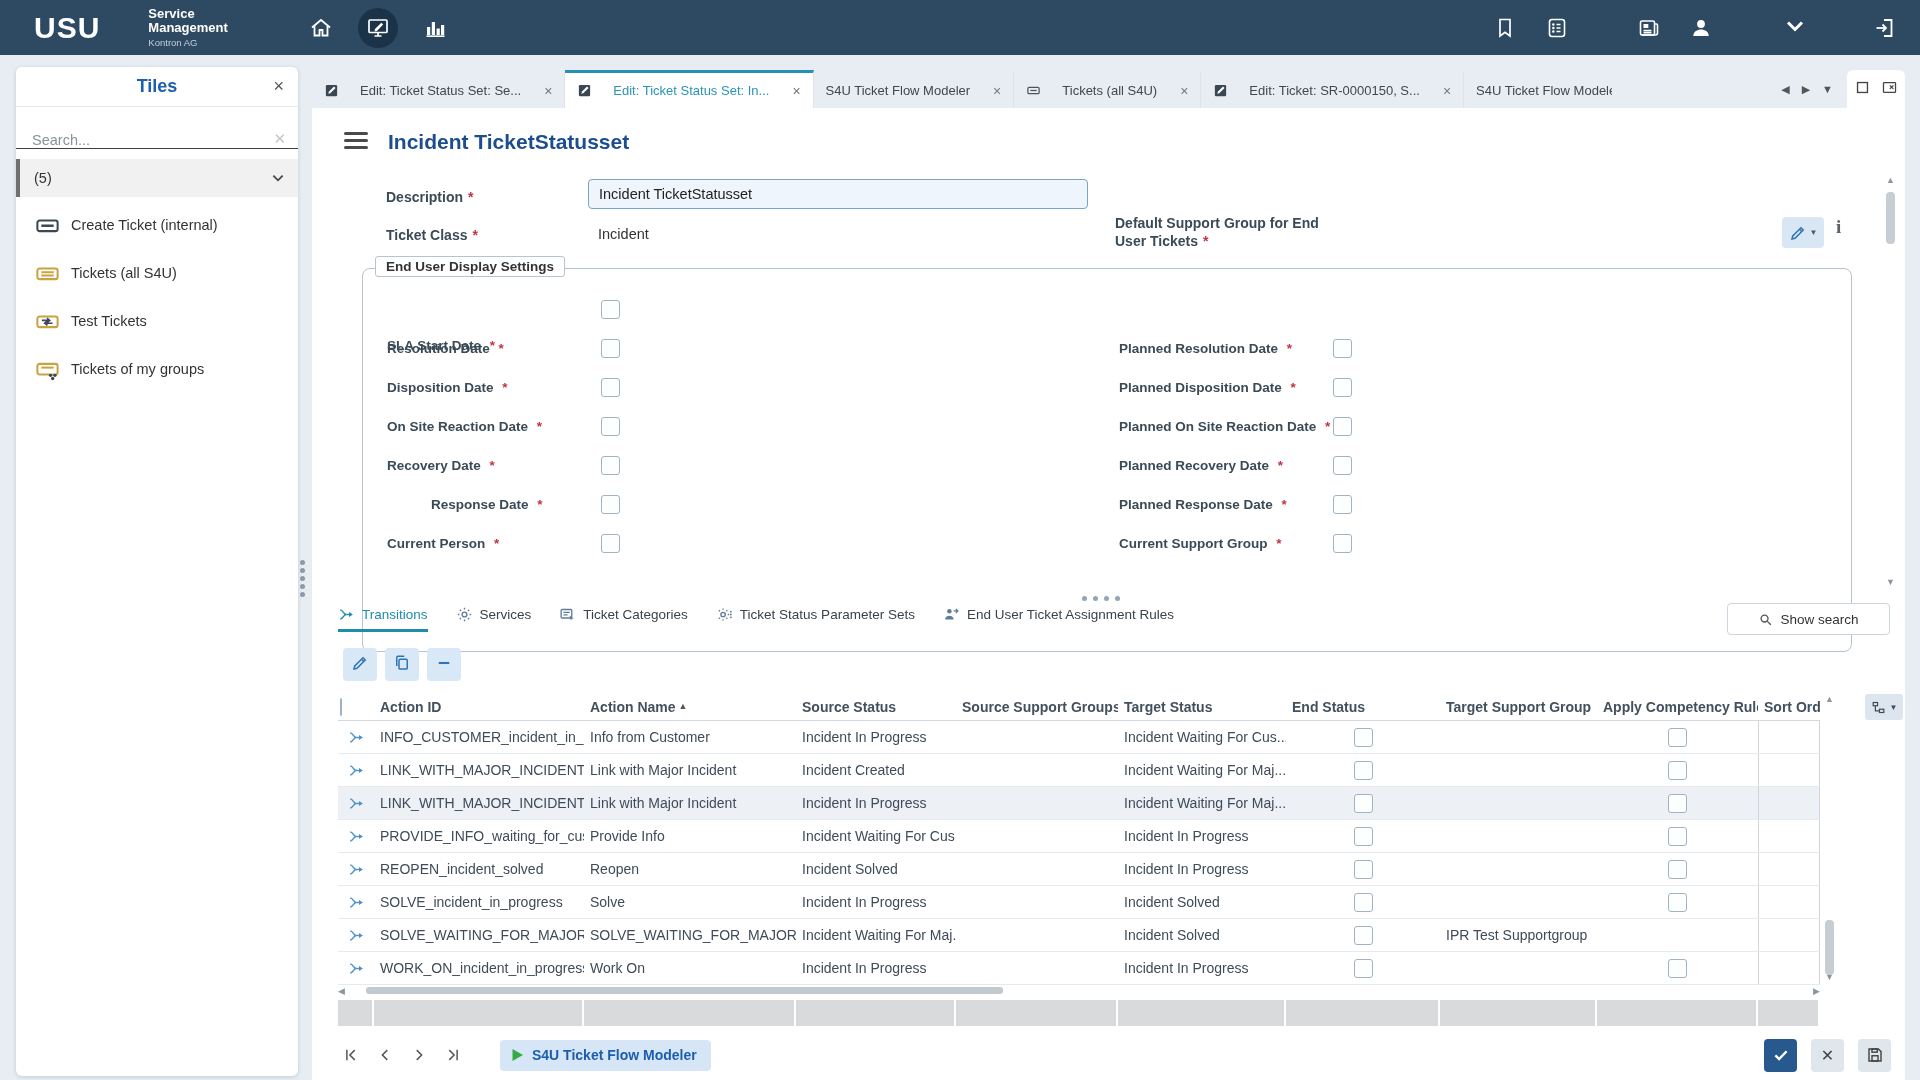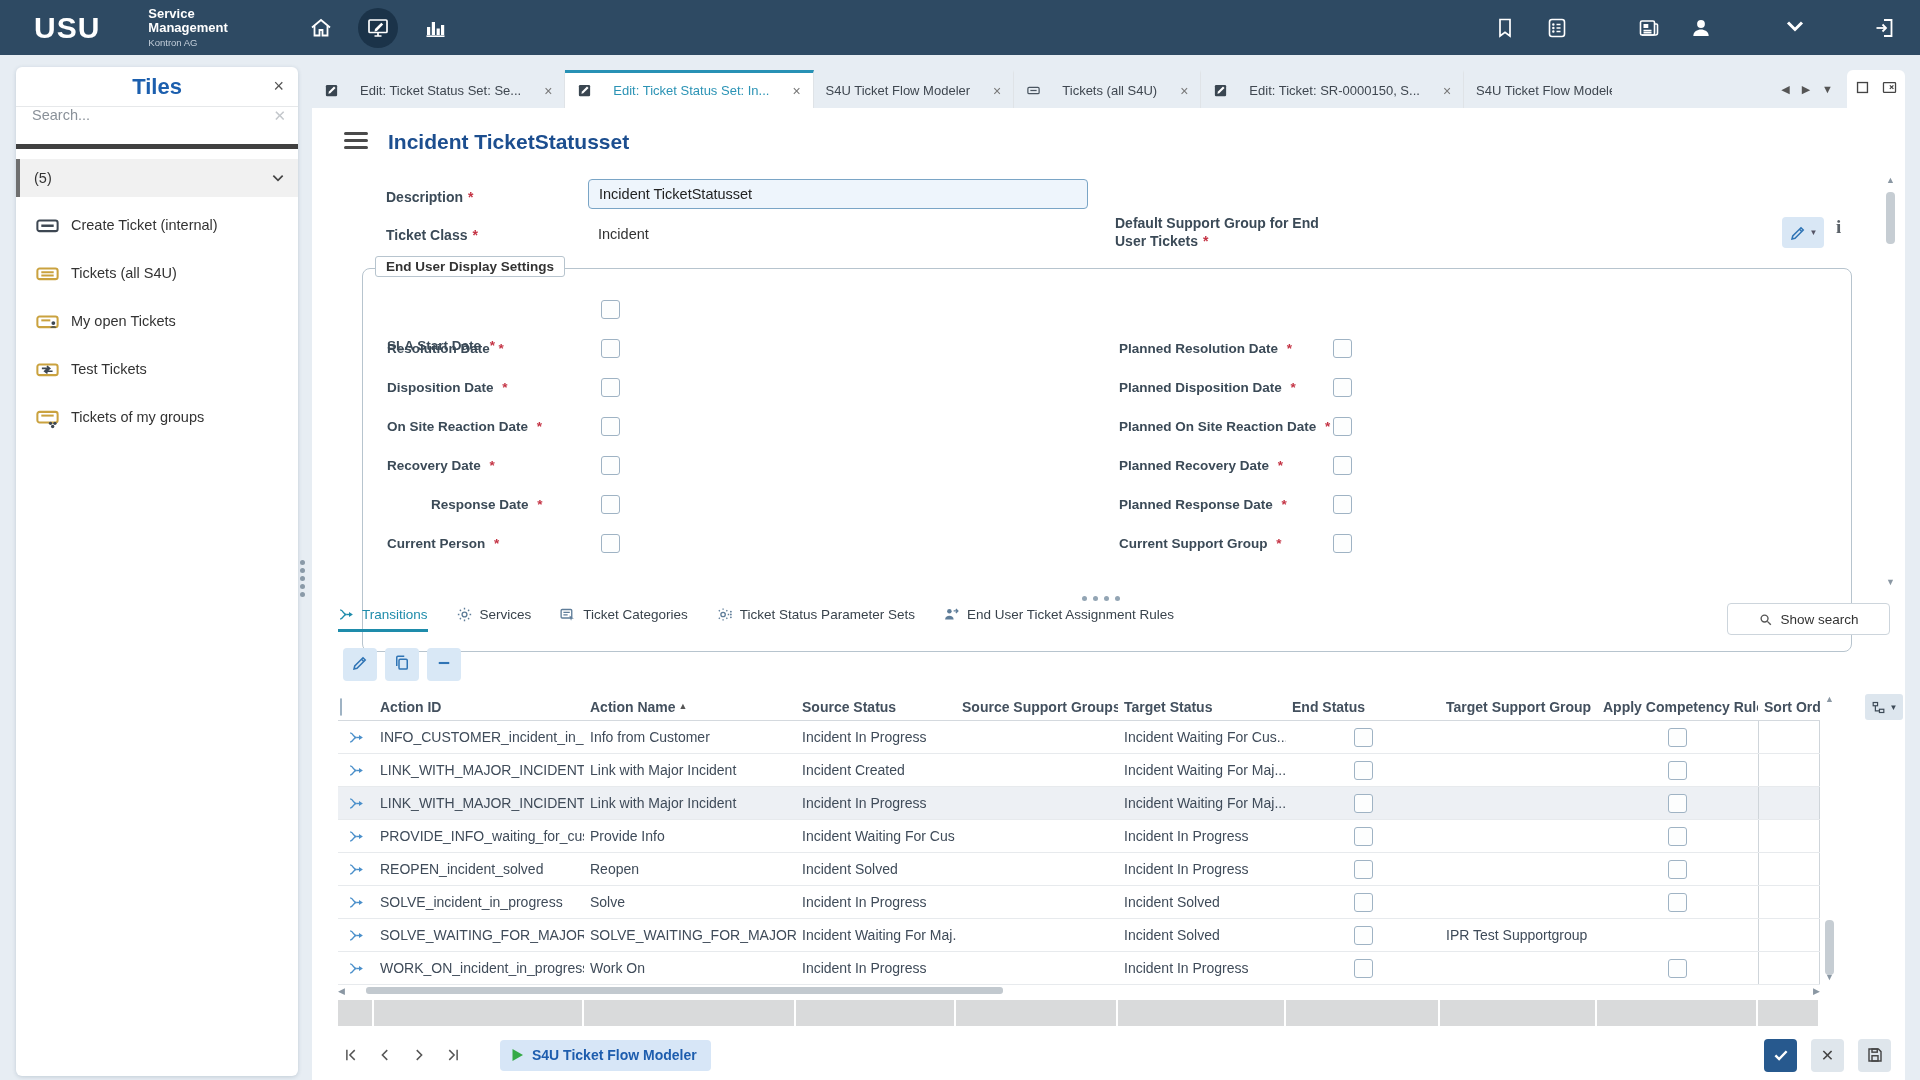--- a/index.html
+++ b/index.html
@@ -17,23 +17,23 @@
   .hicon { width:26px; height:26px; display:inline-flex; align-items:center; justify-content:center; cursor:pointer; }
   .hicon svg { width:24px; height:24px; }
   .hicon.circle { width:40px; height:40px; border-radius:50%; background:#1b3349; }
   .hicons-right { display:flex; align-items:center; margin-left:auto; margin-right:22px; gap:26px; }
   .hicon .chev { margin-left:3px; }
   .gap-wide { margin-left:40px; }
 
   
   .sidebar { position:absolute; left:16px; top:67px; width:282px; height:1009px; background:#fff; border-radius:6px; box-shadow:0 1px 4px rgba(30,60,90,.18); }
   .sb-title-row { position:relative; height:40px; display:flex; align-items:center; justify-content:center; border-bottom:1px solid #e6e8ea; }
-  .sb-title { color:#1c5fae; font-weight:bold; font-size:22px; }
+  .sb-title { color:#1c5fae; font-weight:bold; font-size:18px; }
   .sb-close { position:absolute; right:14px; top:9px; font-size:18px; color:#555; cursor:pointer; }
-  .sb-search-row { position:relative; height:42px; border-bottom:5px solid #404040; display:flex; align-items:flex-start; }
+  .sb-search-row { position:relative; height:42px; border-bottom:1px solid #404040; display:flex; align-items:flex-end; }
   .sb-search { border:none; outline:none; font-size:14.5px; color:#555; margin-left:16px; width:220px; background:transparent; }
   .sb-search::placeholder { color:#8a9199; }
   .sb-clear { position:absolute; right:12px; color:#c3c7cb; font-size:15px; font-weight:bold; cursor:pointer; }
   .sb-group { position:relative; height:38px; margin-top:10px; background:#f1f1f1; display:flex; align-items:center; border-left:4px solid #6f6f6f; }
   .sb-group-label { margin-left:14px; font-size:14.5px; color:#333; }
   .sb-group-chev { position:absolute; right:12px; width:16px; height:16px; }
   .tile-item { display:flex; align-items:center; height:48px; cursor:pointer; }
   .tile-item .ticon { width:27px; height:27px; margin-left:18px; }
   .tile-item .ticon svg { width:27px; height:27px; }
   .tile-item .tlabel { margin-left:10px; font-size:14.5px; color:#333; }
@@ -273,31 +273,20 @@
                 <rect x="3" y="7.5" width="18" height="9.5" rx="2"></rect>
                 <path d="M6.5 10.8h11M6.5 13.8h11" stroke-width="1.8"></path>
               </g>
             </svg></span>
           <span class="tlabel">Tickets (all S4U)</span>
         </div>
         <div class="tile-item">
           <span class="ticon"><svg viewBox="0 0 24 24" width="27" height="27" xmlns="http://www.w3.org/2000/svg">
               <g fill="none" stroke="#caa23f" stroke-width="1.8">
                 <rect x="3" y="7.5" width="18" height="9.5" rx="2"></rect>
-                <path d="M6.5 11h8" stroke-width="1.8"></path>
-              </g>
-              <circle cx="17.2" cy="13.4" r="1.7" fill="#3d4752"></circle>
-              <path d="M14.6 17.6c0-1.8 5.2-1.8 5.2 0z" fill="#3d4752"></path>
-            </svg></span>
-          <span class="tlabel">My open Tickets</span>
-        </div>
-        <div class="tile-item">
-          <span class="ticon"><svg viewBox="0 0 24 24" width="27" height="27" xmlns="http://www.w3.org/2000/svg">
-              <g fill="none" stroke="#caa23f" stroke-width="1.8">
-                <rect x="3" y="7.5" width="18" height="9.5" rx="2"></rect>
               </g>
               <path d="M7 11h7M11.5 9l2.5 2-2.5 2M16.5 13.5h-7M12 15.5L9.5 13.5l2.5-2" fill="none" stroke="#3d4752" stroke-width="1.4"></path>
             </svg></span>
           <span class="tlabel">Test Tickets</span>
         </div>
         <div class="tile-item">
           <span class="ticon"><svg viewBox="0 0 24 24" width="27" height="27" xmlns="http://www.w3.org/2000/svg">
               <g fill="none" stroke="#caa23f" stroke-width="1.8">
                 <rect x="3" y="7" width="18" height="9.5" rx="2"></rect>
                 <path d="M6.5 10.3h11" stroke-width="1.8"></path>

